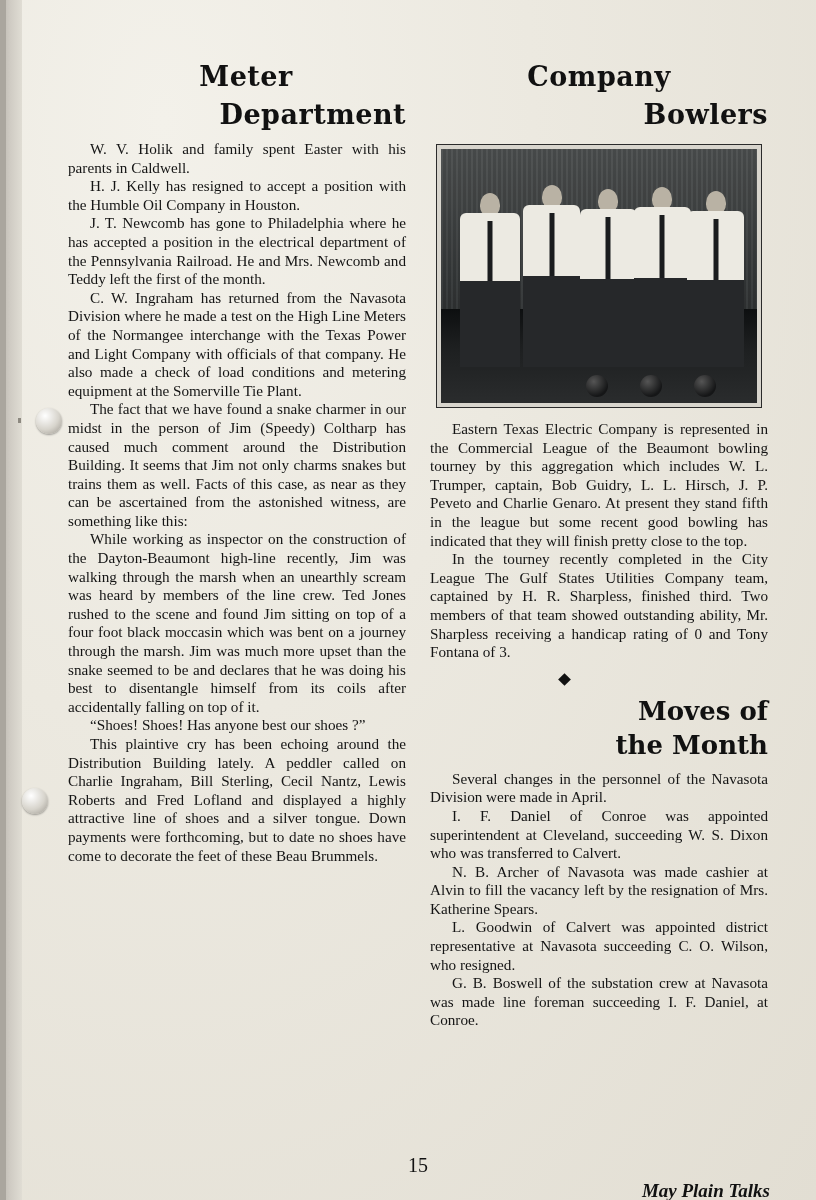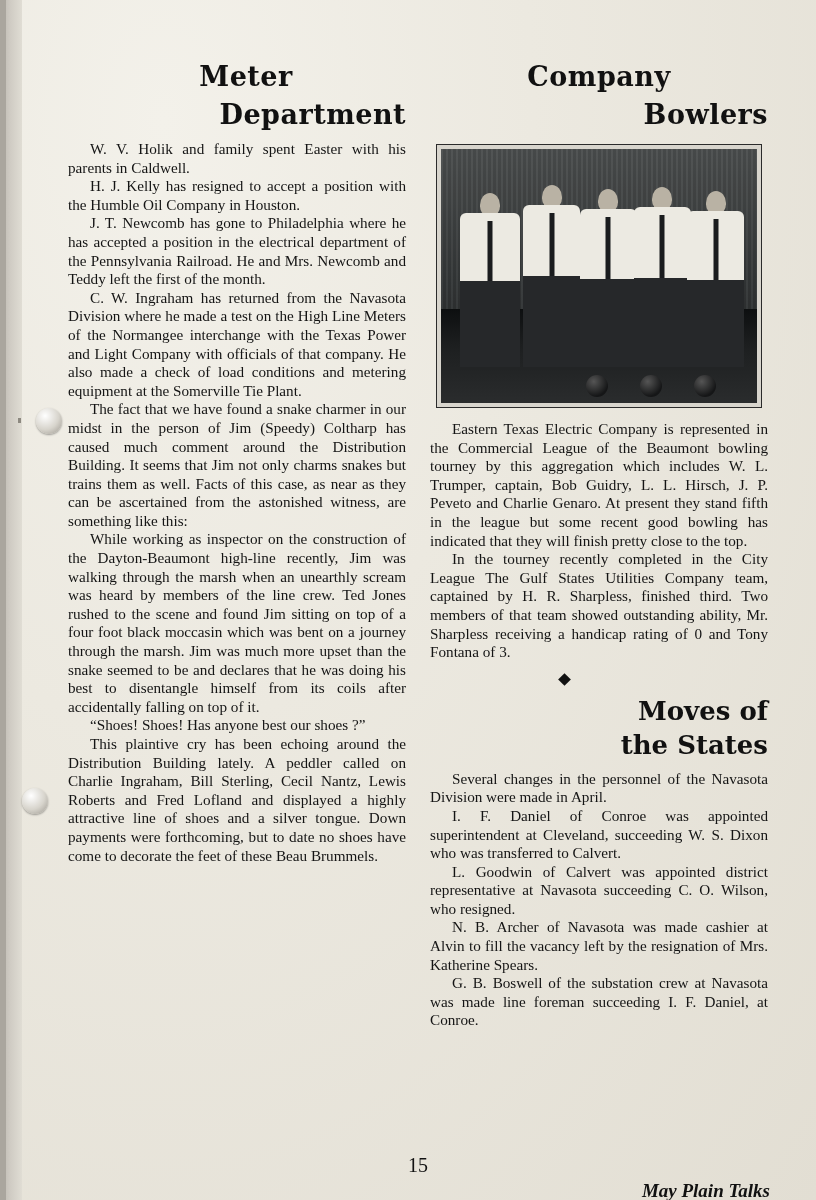--- a/index.html
+++ b/index.html
@@ -288,26 +288,26 @@
 
       <p class="body first">Eastern Texas Electric Company is represented in the Commercial League of the Beaumont bowling tourney by this aggregation which includes W. L. Trumper, captain, Bob Guidry, L. L. Hirsch, J. P. Peveto and Charlie Genaro. At present they stand fifth in the league but some recent good bowling has indicated that they will finish pretty close to the top.</p>
       <p class="body">In the tourney recently completed in the City League The Gulf States Utilities Company team, captained by H. R. Sharpless, finished third. Two members of that team showed outstanding ability, Mr. Sharpless receiving a handicap rating of 0 and Tony Fontana of 3.</p>
 
       <div class="divider-dot">
         <span class="diamond"></span>
       </div>
 
       <h1 class="moves-head">
         <div>Moves of</div>
-        <div>the States</div>
+        <div>the Month</div>
       </h1>
 
       <p class="body first">Several changes in the personnel of the Navasota Division were made  in April.</p>
       <p class="body">I. F. Daniel of Conroe was appointed superintendent at Cleveland, succeeding W. S. Dixon who was transferred to Calvert.</p>
+      <p class="body">N. B. Archer of Navasota was made cashier at Alvin to fill the vacancy left by the resignation of Mrs. Katherine Spears.</p>
       <p class="body">L. Goodwin of Calvert was appointed district representative at Navasota succeeding C. O. Wilson, who resigned.</p>
-      <p class="body">N. B. Archer of Navasota was made cashier at Alvin to fill the vacancy left by the resignation of Mrs. Katherine Spears.</p>
       <p class="body">G. B. Boswell of the substation crew at Navasota was made line foreman succeeding I. F. Daniel, at Conroe.</p>
     </div>
 
     <div class="page-number">15</div>
     <div class="footer-right">May Plain Talks</div>
   </div>
 </div>
 
 </body></html>

